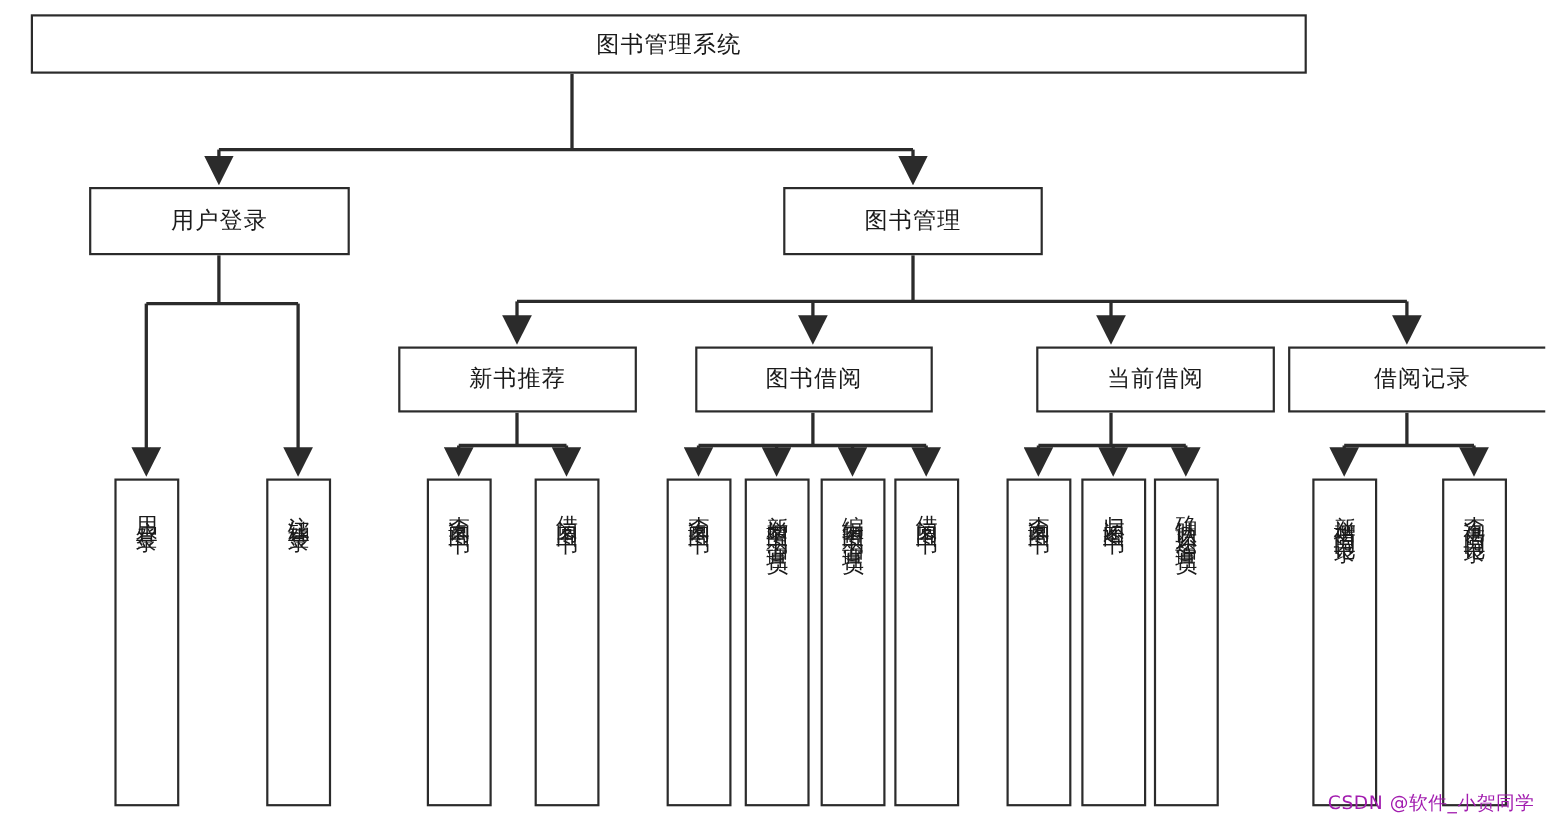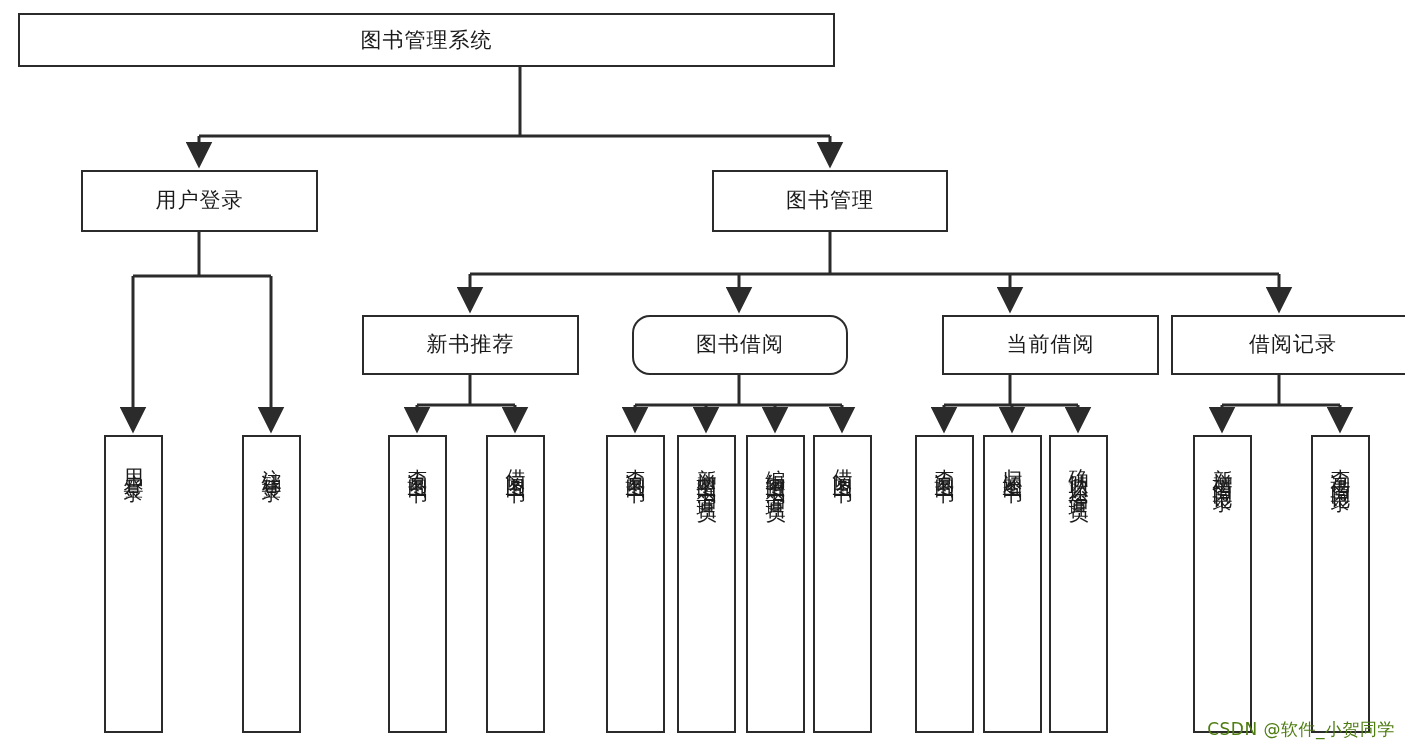--- a/index.html
+++ b/index.html
@@ -57,21 +57,21 @@
     letter-spacing: 5px;
     line-height: 1.05;
     white-space: nowrap;
     color: #1a1a1a;
   }
   .watermark {
     position: absolute;
     right: 10px;
     bottom: 6px;
     font-size: 17px;
-    color: #4d7c0f;
+    color: #a21caf;
     letter-spacing: 0.5px;
     white-space: nowrap;
     user-select: none;
   }
 </style>
 </head>
 <body>
 
 <div id="diagram-canvas">
 
@@ -118,35 +118,35 @@
       <path d="M 1012 405 L 1012 429" marker-end="url(#arrow)"></path>
       <path d="M 1078 405 L 1078 429" marker-end="url(#arrow)"></path>
 
       <path d="M 1279 375 L 1279 405"></path>
       <path d="M 1222 405 L 1340 405"></path>
       <path d="M 1222 405 L 1222 429" marker-end="url(#arrow)"></path>
       <path d="M 1340 405 L 1340 429" marker-end="url(#arrow)"></path>
     </g>
   </svg>
 
-  <div class="node node-root" style="left:18px; top:13px; width:817px; height:54px;">
+  <div class="node node-root" style="left:28px; top:13px; width:1160px; height:54px;">
     <span>图书管理系统</span>
   </div>
 
   <div class="node node-h" style="left:81px; top:170px; width:237px; height:62px;">
     <span>用户登录</span>
   </div>
   <div class="node node-h" style="left:362px; top:315px; width:217px; height:60px;">
     <span>新书推荐</span>
   </div>
 
   <div class="node node-h" style="left:712px; top:170px; width:236px; height:62px;">
     <span>图书管理</span>
   </div>
-  <div class="node node-h" style="left:632px; top:315px; width:216px; height:60px;border-radius:18px;">
+  <div class="node node-h" style="left:632px; top:315px; width:216px; height:60px;">
     <span>图书借阅</span>
   </div>
   <div class="node node-h" style="left:902px; top:315px; width:217px; height:60px;margin-left:40px;">
     <span>当前借阅</span>
   </div>
   <div class="node node-h" style="left:1171px; top:315px; width:244px; height:60px;">
     <span>借阅记录</span>
   </div>
 
   <div class="node node-v" style="left:104px; top:435px; width:59px; height:298px;">

